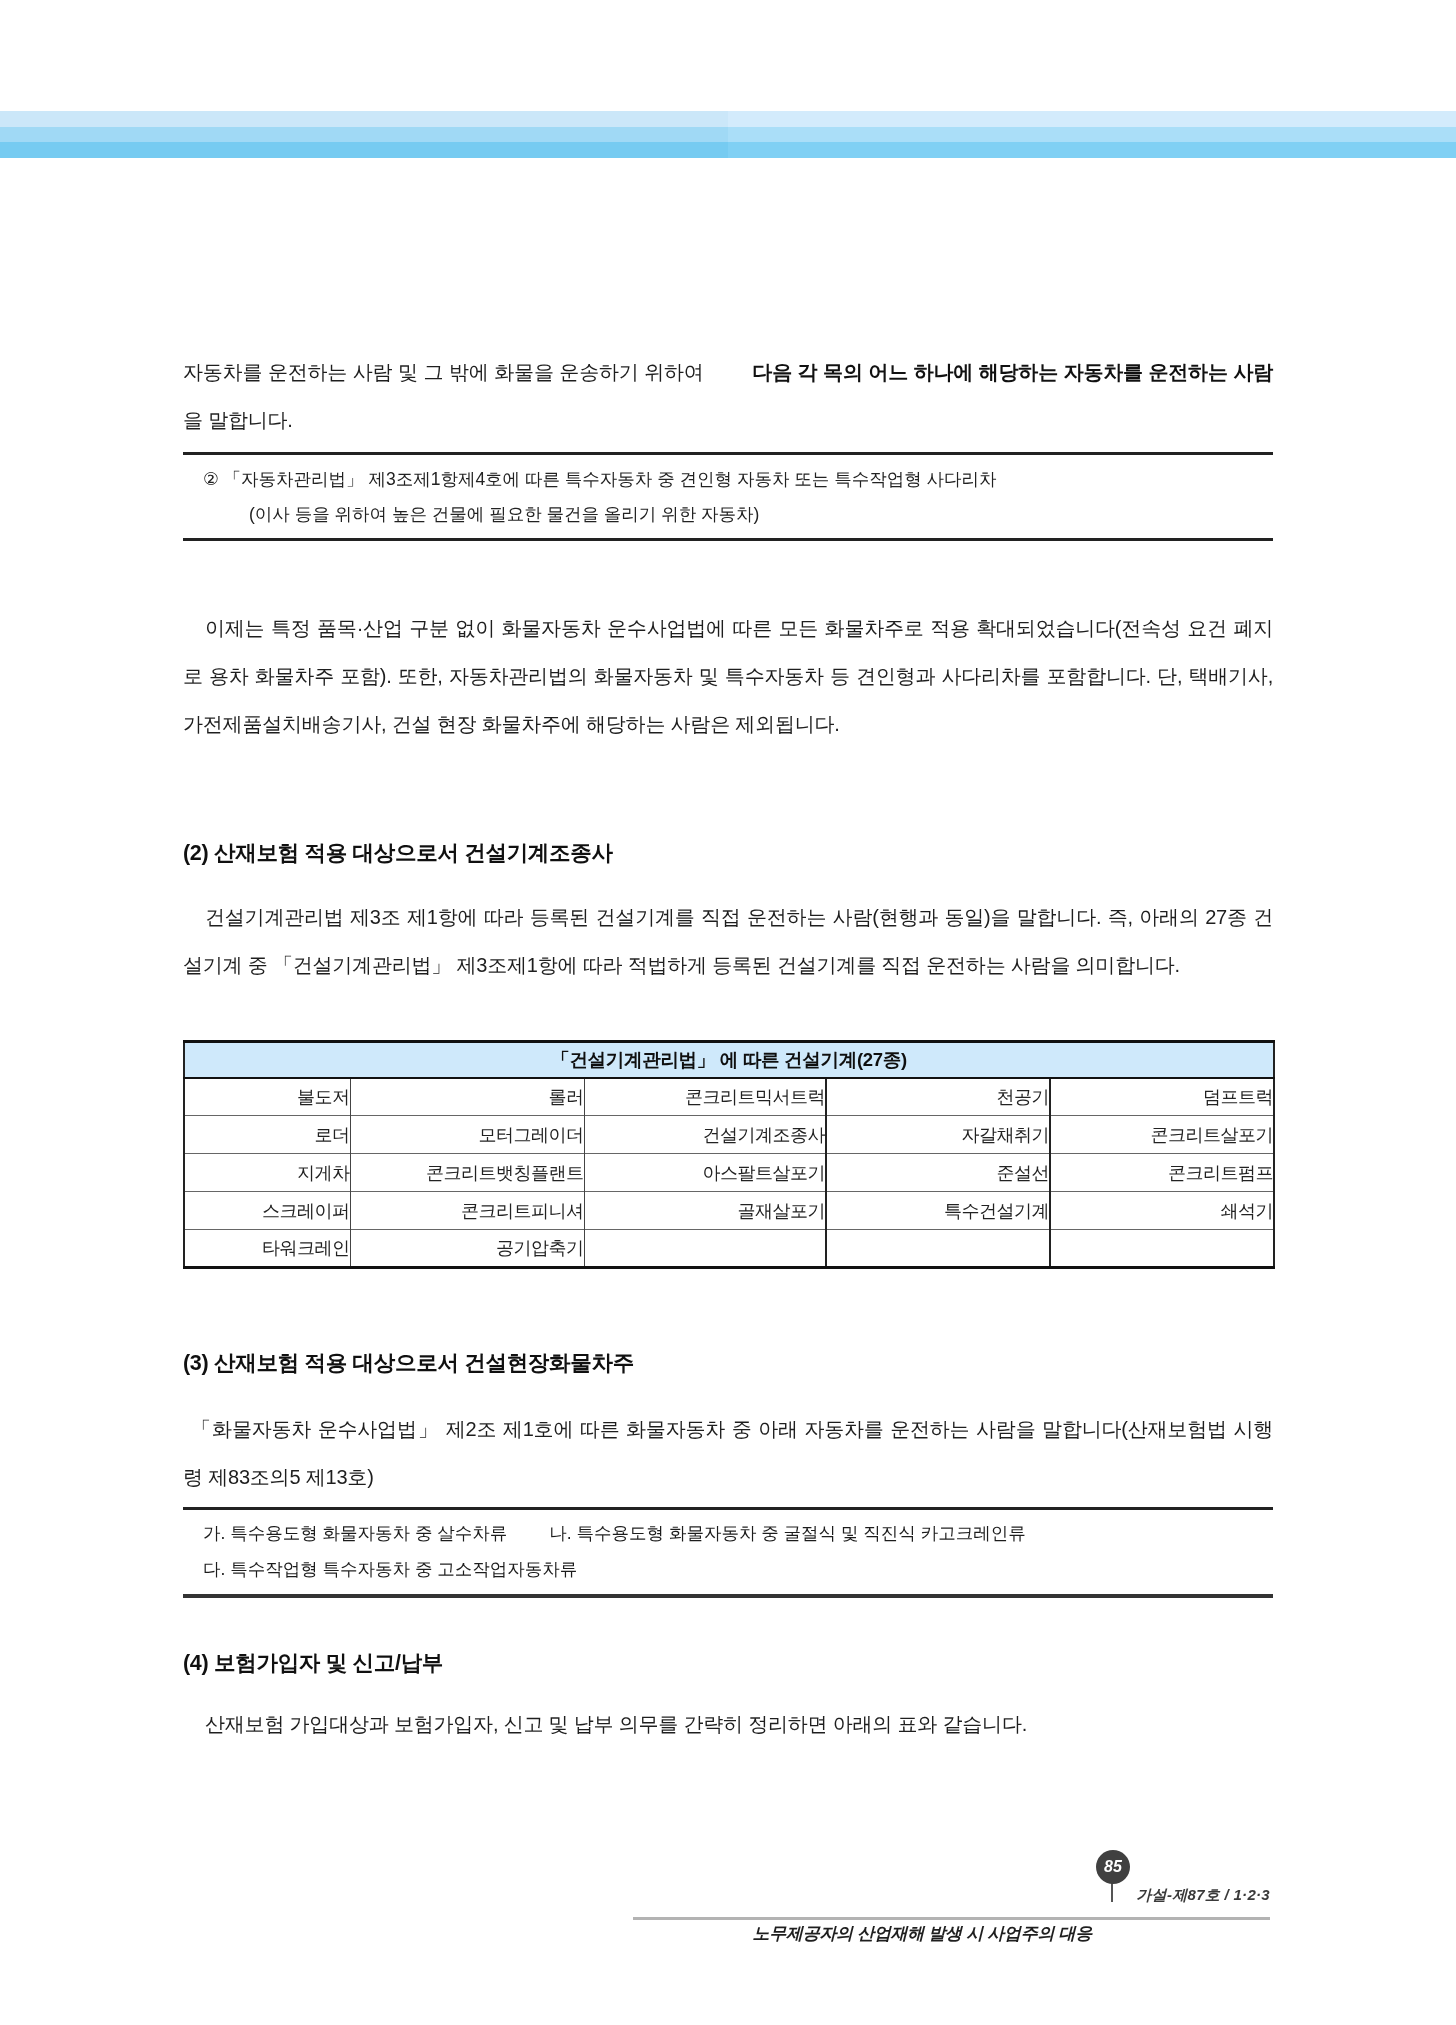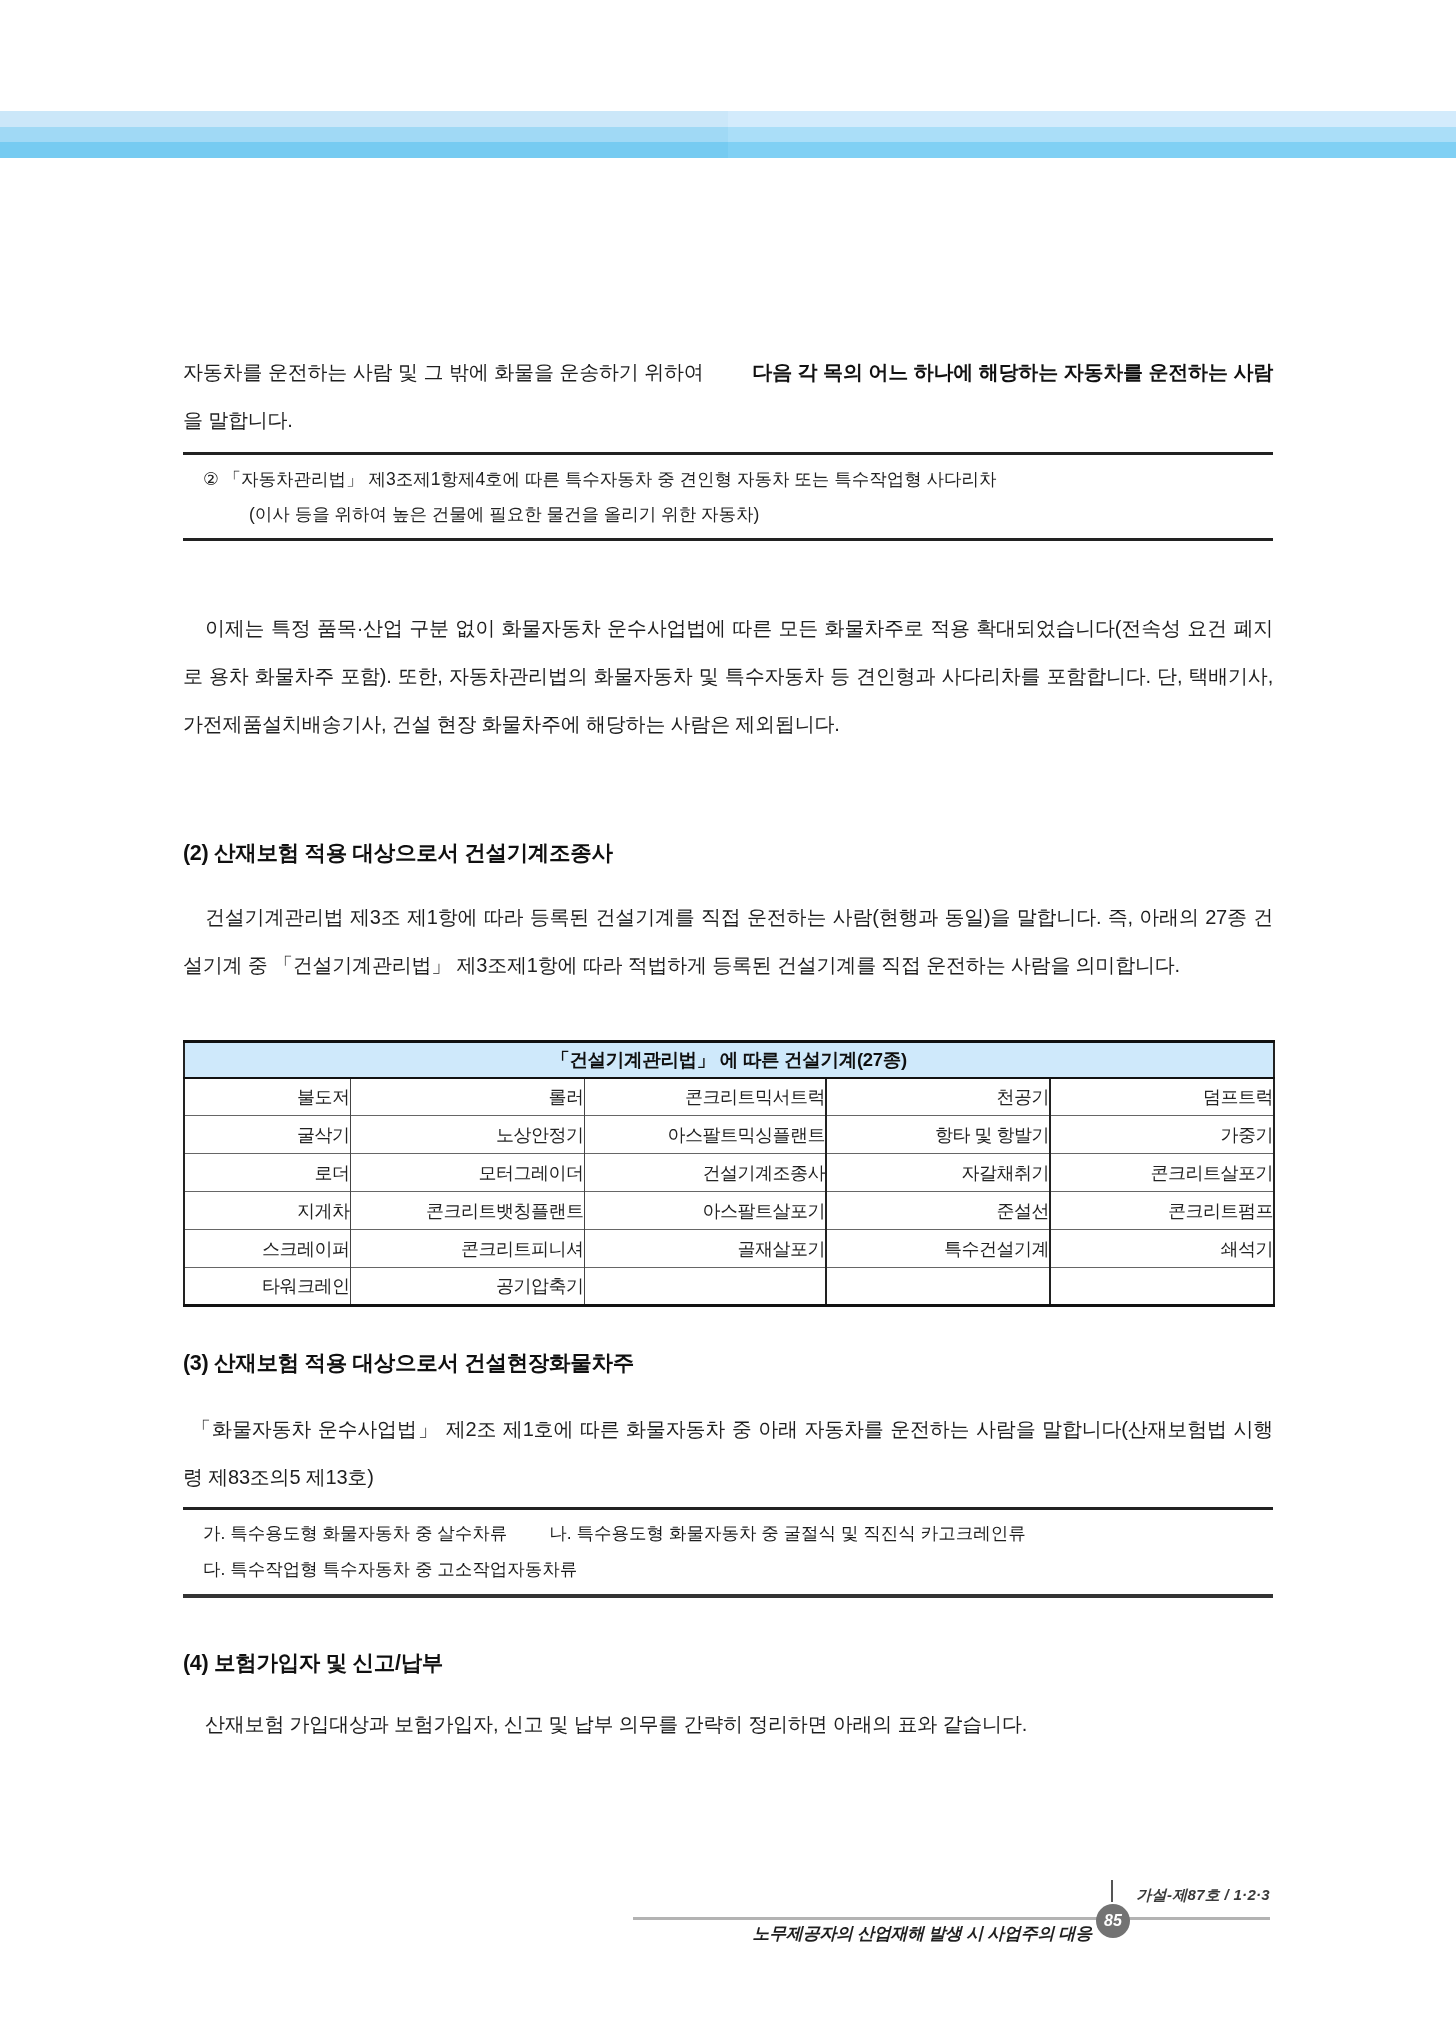--- a/index.html
+++ b/index.html
@@ -74,22 +74,22 @@
   table.machines tr:first-child td { border-top:none; }
 
   
   .footer-line { position:absolute; left:633px; top:1917px; width:637px; height:3px; background:#b3b3b3; }
   .footer-issue {
     position:absolute; left:870px; top:1886px; width:400px;
     text-align:right; font-size:15px; font-style:italic; font-weight:bold;
     color:#3a3a3a; letter-spacing:0.3px;
   }
   .page-circle {
-    position:absolute; left:1096px; top:1904px; width:34px; height:34px;
-    background:#737373; border-radius:50%;
+    position:absolute; left:1096px; top:1850px; width:34px; height:34px;
+    background:#404040; border-radius:50%;
     display:flex; align-items:center; justify-content:center;
     color:#ffffff; font-size:16px; font-weight:bold; font-style:italic;
   }
   .circle-tick { position:absolute; left:1111px; top:1880px; width:2px; height:22px; background:#555; }
   .footer-doc-title {
     position:absolute; left:492px; top:1922px; width:600px;
     text-align:right; font-size:17px; font-weight:bold; font-style:italic;
     color:#1f1f1f; letter-spacing:-0.3px;
   }
 </style>
@@ -135,27 +135,20 @@
       </thead>
       <tbody>
           <tr>
             <td>불도저</td>
             <td>롤러</td>
             <td>콘크리트믹서트럭</td>
             <td>천공기</td>
             <td>덤프트럭</td>
           </tr>
           <tr>
-            <td>굴삭기</td>
-            <td>노상안정기</td>
-            <td>아스팔트믹싱플랜트</td>
-            <td>항타 및 항발기</td>
-            <td>가중기</td>
-          </tr>
-          <tr>
             <td>로더</td>
             <td>모터그레이더</td>
             <td>건설기계조종사</td>
             <td>자갈채취기</td>
             <td>콘크리트살포기</td>
           </tr>
           <tr>
             <td>지게차</td>
             <td>콘크리트뱃칭플랜트</td>
             <td>아스팔트살포기</td>

